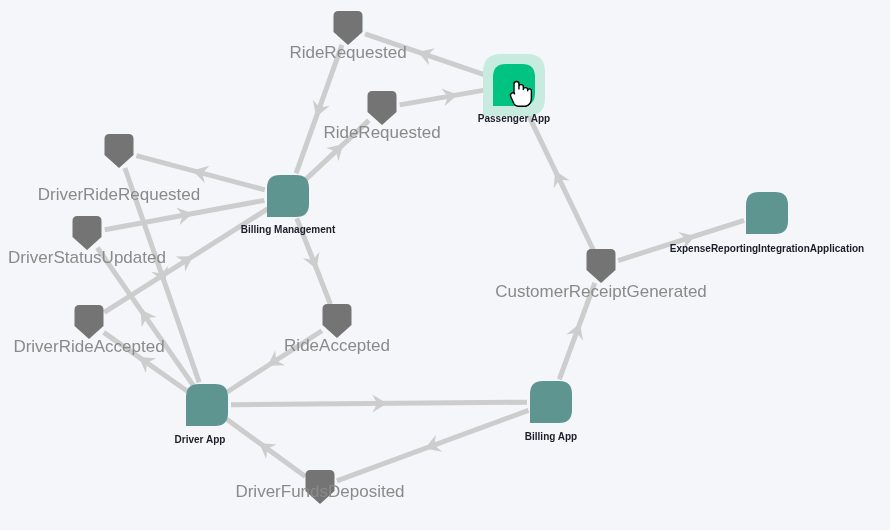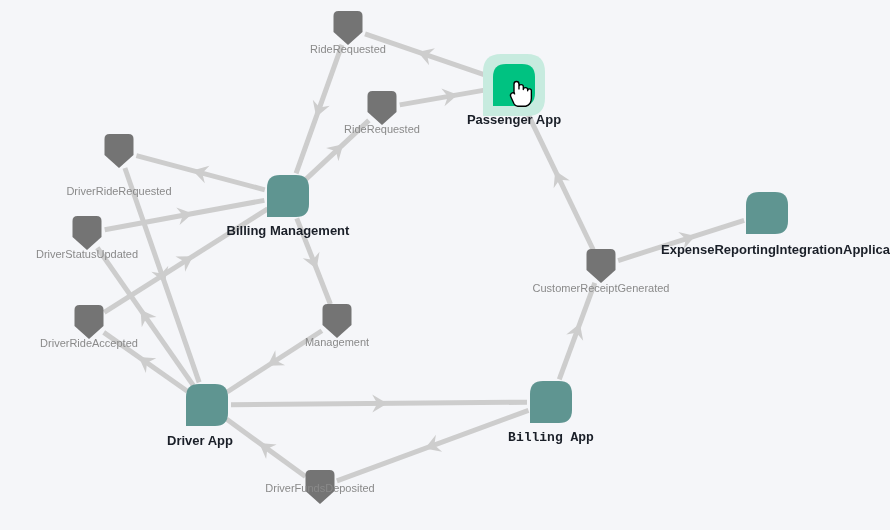--- a/index.html
+++ b/index.html
@@ -45,26 +45,26 @@
   }
   .node-label {
     position: absolute;
     text-align: center;
     white-space: pre-line;
     pointer-events: none;
     line-height: 1.15;
   }
   .node-label.app {
     color: #1a1f28;
-    font-size: 13px;
+    font-size: 10px;
     font-weight: bold;
   }
   .node-label.event {
     color: #8a8a8a;
-    font-size: 11px;
+    font-size: 17px;
     font-weight: normal;
   }
   .cursor-layer {
     position: absolute;
     left: 0;
     top: 0;
     width: 890px;
     height: 530px;
     pointer-events: none;
   }
@@ -132,23 +132,23 @@
   <div id="labels-layer">
       <div class="node-label event" style="left: 248px; top: 43px; width: 200px;">RideRequested</div>
       <div class="node-label app" style="left: 414px; top: 113px; width: 200px;">Passenger App</div>
       <div class="node-label event" style="left: 282px; top: 123px; width: 200px;">RideRequested</div>
       <div class="node-label event" style="left: 9px; top: 166px; width: 220px; margin-top: 19px;">DriverRideRequested</div>
       <div class="node-label app" style="left: 168px; top: 224px; width: 240px;">Billing Management</div>
       <div class="node-label event" style="left: -23px; top: 248px; width: 220px;">DriverStatusUpdated</div>
       <div class="node-label app" style="left: 661px; top: 243px; width: 212px;">ExpenseReportingIntegrationApplication</div>
       <div class="node-label event" style="left: 471px; top: 282px; width: 260px;">CustomerReceiptGenerated</div>
       <div class="node-label event" style="left: -21px; top: 337px; width: 220px;">DriverRideAccepted</div>
-      <div class="node-label event" style="left: 247px; top: 336px; width: 180px;">Management</div>
+      <div class="node-label event" style="left: 247px; top: 336px; width: 180px;">RideAccepted</div>
       <div class="node-label app" style="left: 100px; top: 434px; width: 200px;">Driver App</div>
-      <div class="node-label app" style="left: 451px; top: 431px; width: 200px; font-family: Liberation Mono, monospace;">Billing App</div>
+      <div class="node-label app" style="left: 451px; top: 431px; width: 200px;">Billing App</div>
       <div class="node-label event" style="left: 205px; top: 482px; width: 230px;">DriverFundsDeposited</div>
     </div>
   <svg class="cursor-layer" viewBox="0 0 890 530" xmlns="http://www.w3.org/2000/svg">
     <g id="cursor-group">
         <path d="M0,0 L0,-13 q0,-4 4,-4 q4,0 4,4 L8,-5 L8,-9 q0,-3 3.5,-3 q3.5,0 3.5,3 L15,-4 q0,-3 3.5,-3 q3.5,0 3.5,3 L22,-2 q0,-3 3,-3 q3,0 3,3 L28,10 q0,10 -9,13 L6,23 q-4,0 -6,-4 L-5,8 q-2,-4 1,-6 q3,-2 5,1 Z" transform="translate(514,92) scale(0.62)" fill="#ffffff" stroke="#000000" stroke-width="2.2" stroke-linejoin="round"></path>
       </g>
   </svg>
 </div>
 
 </body></html>

